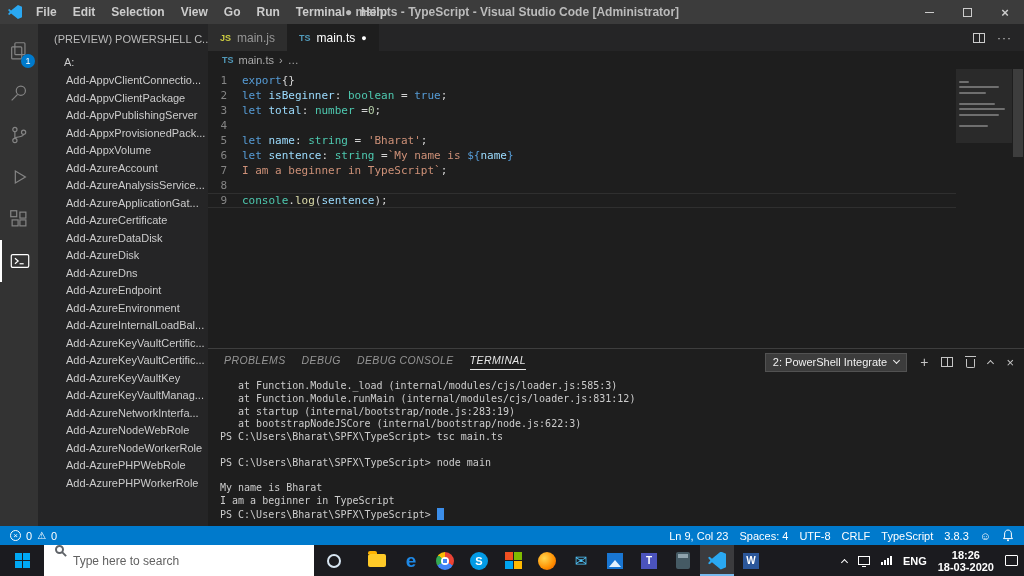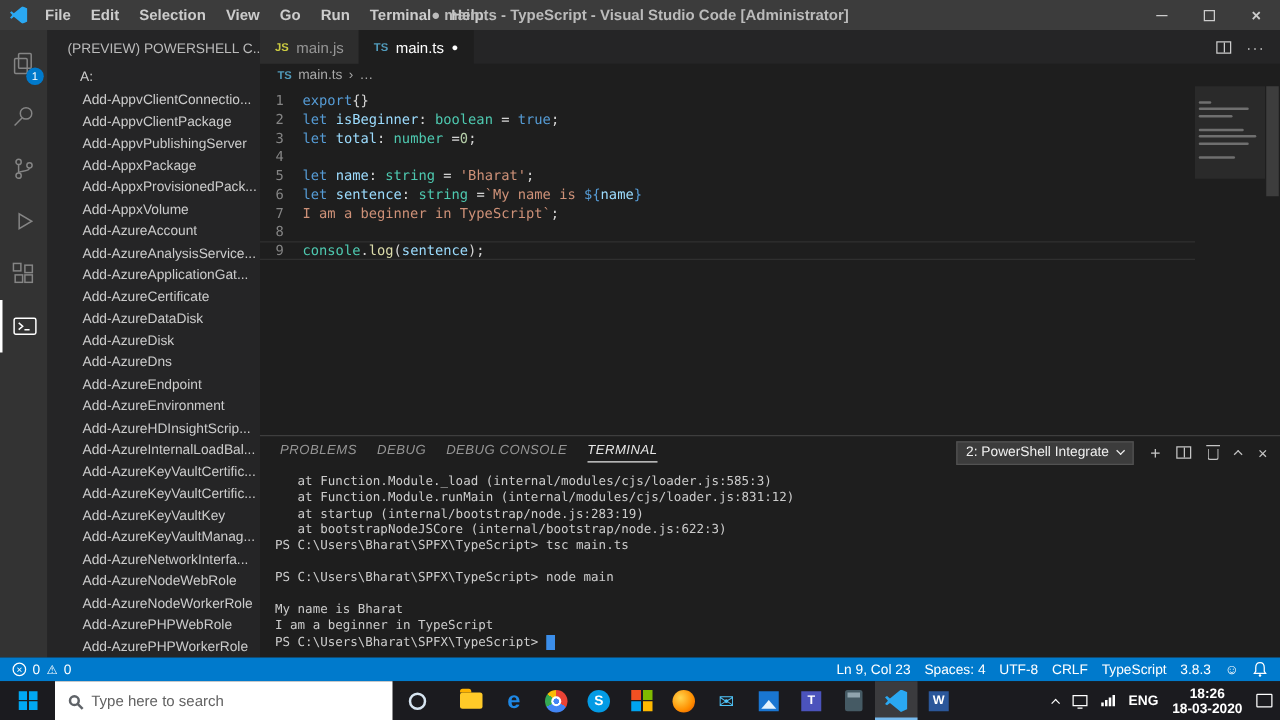--- a/index.html
+++ b/index.html
@@ -96,21 +96,21 @@
   .sb-right { margin-left:auto; display:flex; align-items:center; gap:11px; }
   .sb-right svg { stroke:#fff; fill:none; stroke-width:1; }
 
   
   .taskbar { height:31px; background:#1b1b1f; display:flex; align-items:stretch; color:#ffffff; flex-shrink:0; }
   .tb-start { width:44px; display:flex; align-items:center; justify-content:center; }
   .win-logo { width:15px; height:15px;
     background:
       linear-gradient(90deg,#00a8f3 46%,transparent 46% 54%,#00a8f3 54%) 0 0/15px 7px no-repeat,
       linear-gradient(90deg,#00a8f3 46%,transparent 46% 54%,#00a8f3 54%) 0 8px/15px 7px no-repeat; }
-  .tb-search { width:270px; background:#ffffff; display:flex; align-items:center; gap:9px; padding:0 11px; }
+  .tb-search { width:270px; background:#ffffff; display:flex; gap:9px; padding:0 11px; }
   .mag-ic { width:9px; height:9px; border:2px solid #5f6368; border-radius:50%; position:relative; flex-shrink:0; }
   .mag-ic::after { content:""; position:absolute; width:6px; height:2px; background:#5f6368; transform:rotate(45deg); right:-5px; bottom:-3px; }
   .search-input { border:none; outline:none; background:transparent; font-size:12px; color:#3c4043; width:210px; font-family:"Liberation Sans", sans-serif; }
   .search-input::placeholder { color:#616161; }
   .tb-cortana { width:40px; display:flex; align-items:center; justify-content:center; }
   .cortana-ring { width:14px; height:14px; border:2px solid #d7e5f1; border-radius:50%; }
   .tb-apps { display:flex; align-items:stretch; margin-left:6px; }
   .tb-app { width:34px; display:flex; align-items:center; justify-content:center; position:relative; }
   .tb-app.active { background:rgba(255,255,255,0.14); box-shadow:inset 0 -2px 0 #76b9ed; }
   .app-ic { display:flex; align-items:center; justify-content:center; }
@@ -224,33 +224,31 @@
     <div class="sidebar">
       <div class="sb-header">
         <span>(PREVIEW) POWERSHELL C...</span>
 
       </div>
       <div class="sb-section">A:</div>
       <div class="sb-list" id="sb-list">
           <div class="sb-item">Add-AppvClientConnectio...</div>
           <div class="sb-item">Add-AppvClientPackage</div>
           <div class="sb-item">Add-AppvPublishingServer</div>
-          <div class="sb-item">Add-AppxPackage</div>
           <div class="sb-item">Add-AppxProvisionedPack...</div>
           <div class="sb-item">Add-AppxVolume</div>
           <div class="sb-item">Add-AzureAccount</div>
           <div class="sb-item">Add-AzureAnalysisService...</div>
           <div class="sb-item">Add-AzureApplicationGat...</div>
           <div class="sb-item">Add-AzureCertificate</div>
           <div class="sb-item">Add-AzureDataDisk</div>
           <div class="sb-item">Add-AzureDisk</div>
           <div class="sb-item">Add-AzureDns</div>
           <div class="sb-item">Add-AzureEndpoint</div>
           <div class="sb-item">Add-AzureEnvironment</div>
-          <div class="sb-item">Add-AzureHDInsightScrip...</div>
           <div class="sb-item">Add-AzureInternalLoadBal...</div>
           <div class="sb-item">Add-AzureKeyVaultCertific...</div>
           <div class="sb-item">Add-AzureKeyVaultCertific...</div>
           <div class="sb-item">Add-AzureKeyVaultKey</div>
           <div class="sb-item">Add-AzureKeyVaultManag...</div>
           <div class="sb-item">Add-AzureNetworkInterfa...</div>
           <div class="sb-item">Add-AzureNodeWebRole</div>
           <div class="sb-item">Add-AzureNodeWorkerRole</div>
           <div class="sb-item">Add-AzurePHPWebRole</div>
           <div class="sb-item">Add-AzurePHPWorkerRole</div>

